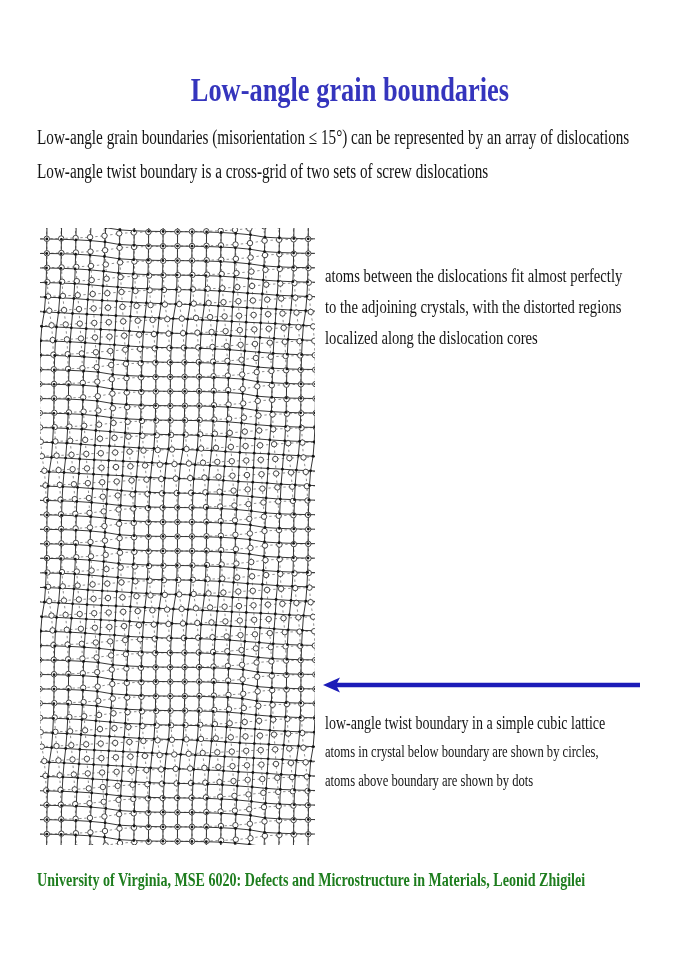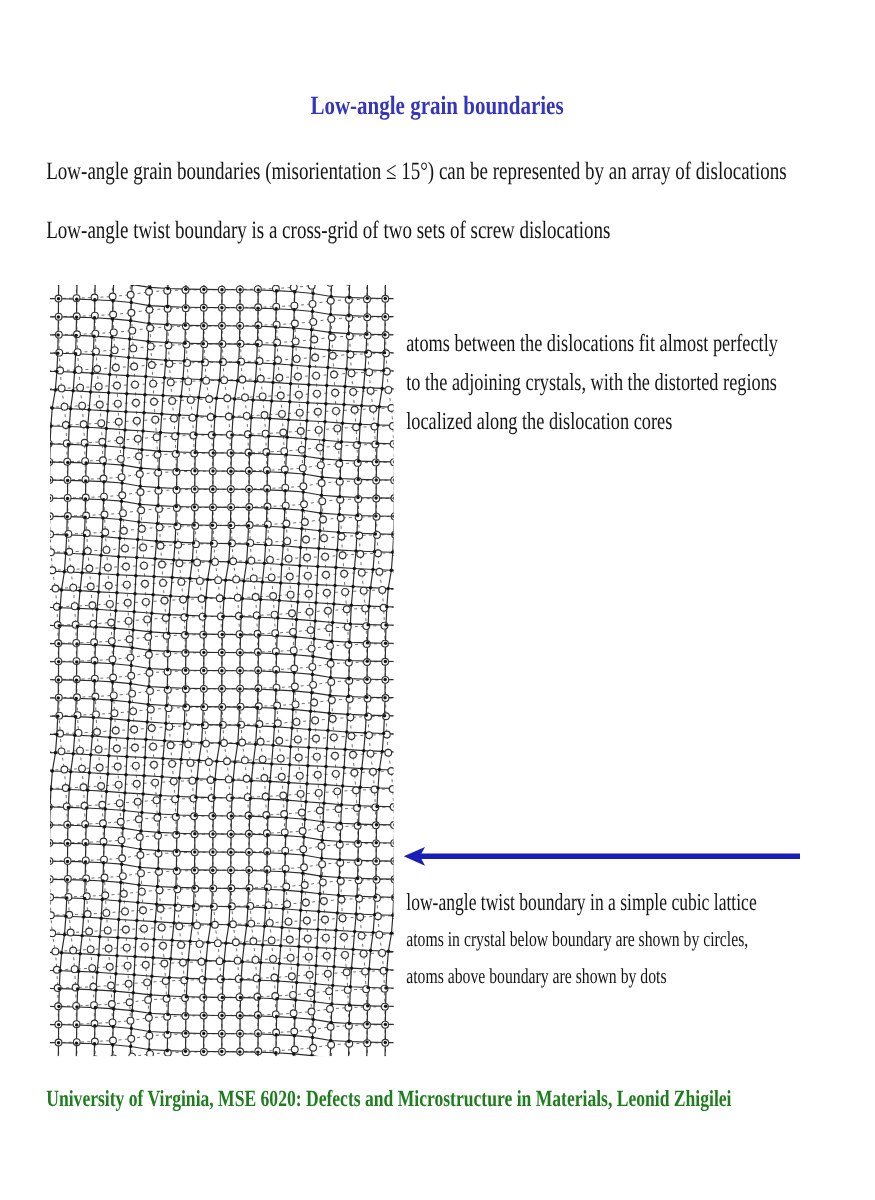--- a/index.html
+++ b/index.html
@@ -9,28 +9,28 @@
     --c-text:#141414;
   }
   *{margin:0;padding:0;box-sizing:border-box;}
   html,body{width:700px;height:960px;background:#ffffff;overflow:hidden;}
   body{font-family:"Liberation Serif","DejaVu Serif",serif;color:var(--c-text);position:relative;}
 
   .sx{display:inline-block;transform-origin:0 50%;white-space:nowrap;}
 
   .title{
     position:absolute;top:72px;left:0;width:700px;text-align:center;
-    font-size:21px;font-weight:bold;color:var(--c-title);
+    font-size:33px;font-weight:bold;color:var(--c-title);
   }
   .title .sx{transform:scaleX(0.80);transform-origin:50% 50%;}
 
   .intro{position:absolute;left:37px;font-size:20px;}
   .intro .sx{transform:scaleX(0.76);}
   .intro-1{top:126px;}
-  .intro-2{top:173px;}
+  .intro-2{top:160px;}
 
   .figure{
     position:absolute;left:40px;top:228px;width:275px;height:617px;overflow:hidden;
   }
   .gl-dash{fill:none;stroke:#6e6e6e;stroke-width:0.8;stroke-dasharray:2.4 2.6;}
   .gl-solid{fill:none;stroke:#2c2c2c;stroke-width:0.95;}
   .nd-circle{fill:#ffffff;stroke:#333333;stroke-width:0.9;}
   .nd-dot{fill:#161616;}
 
   .note{position:absolute;left:325px;top:260px;font-size:19.5px;line-height:31px;}

